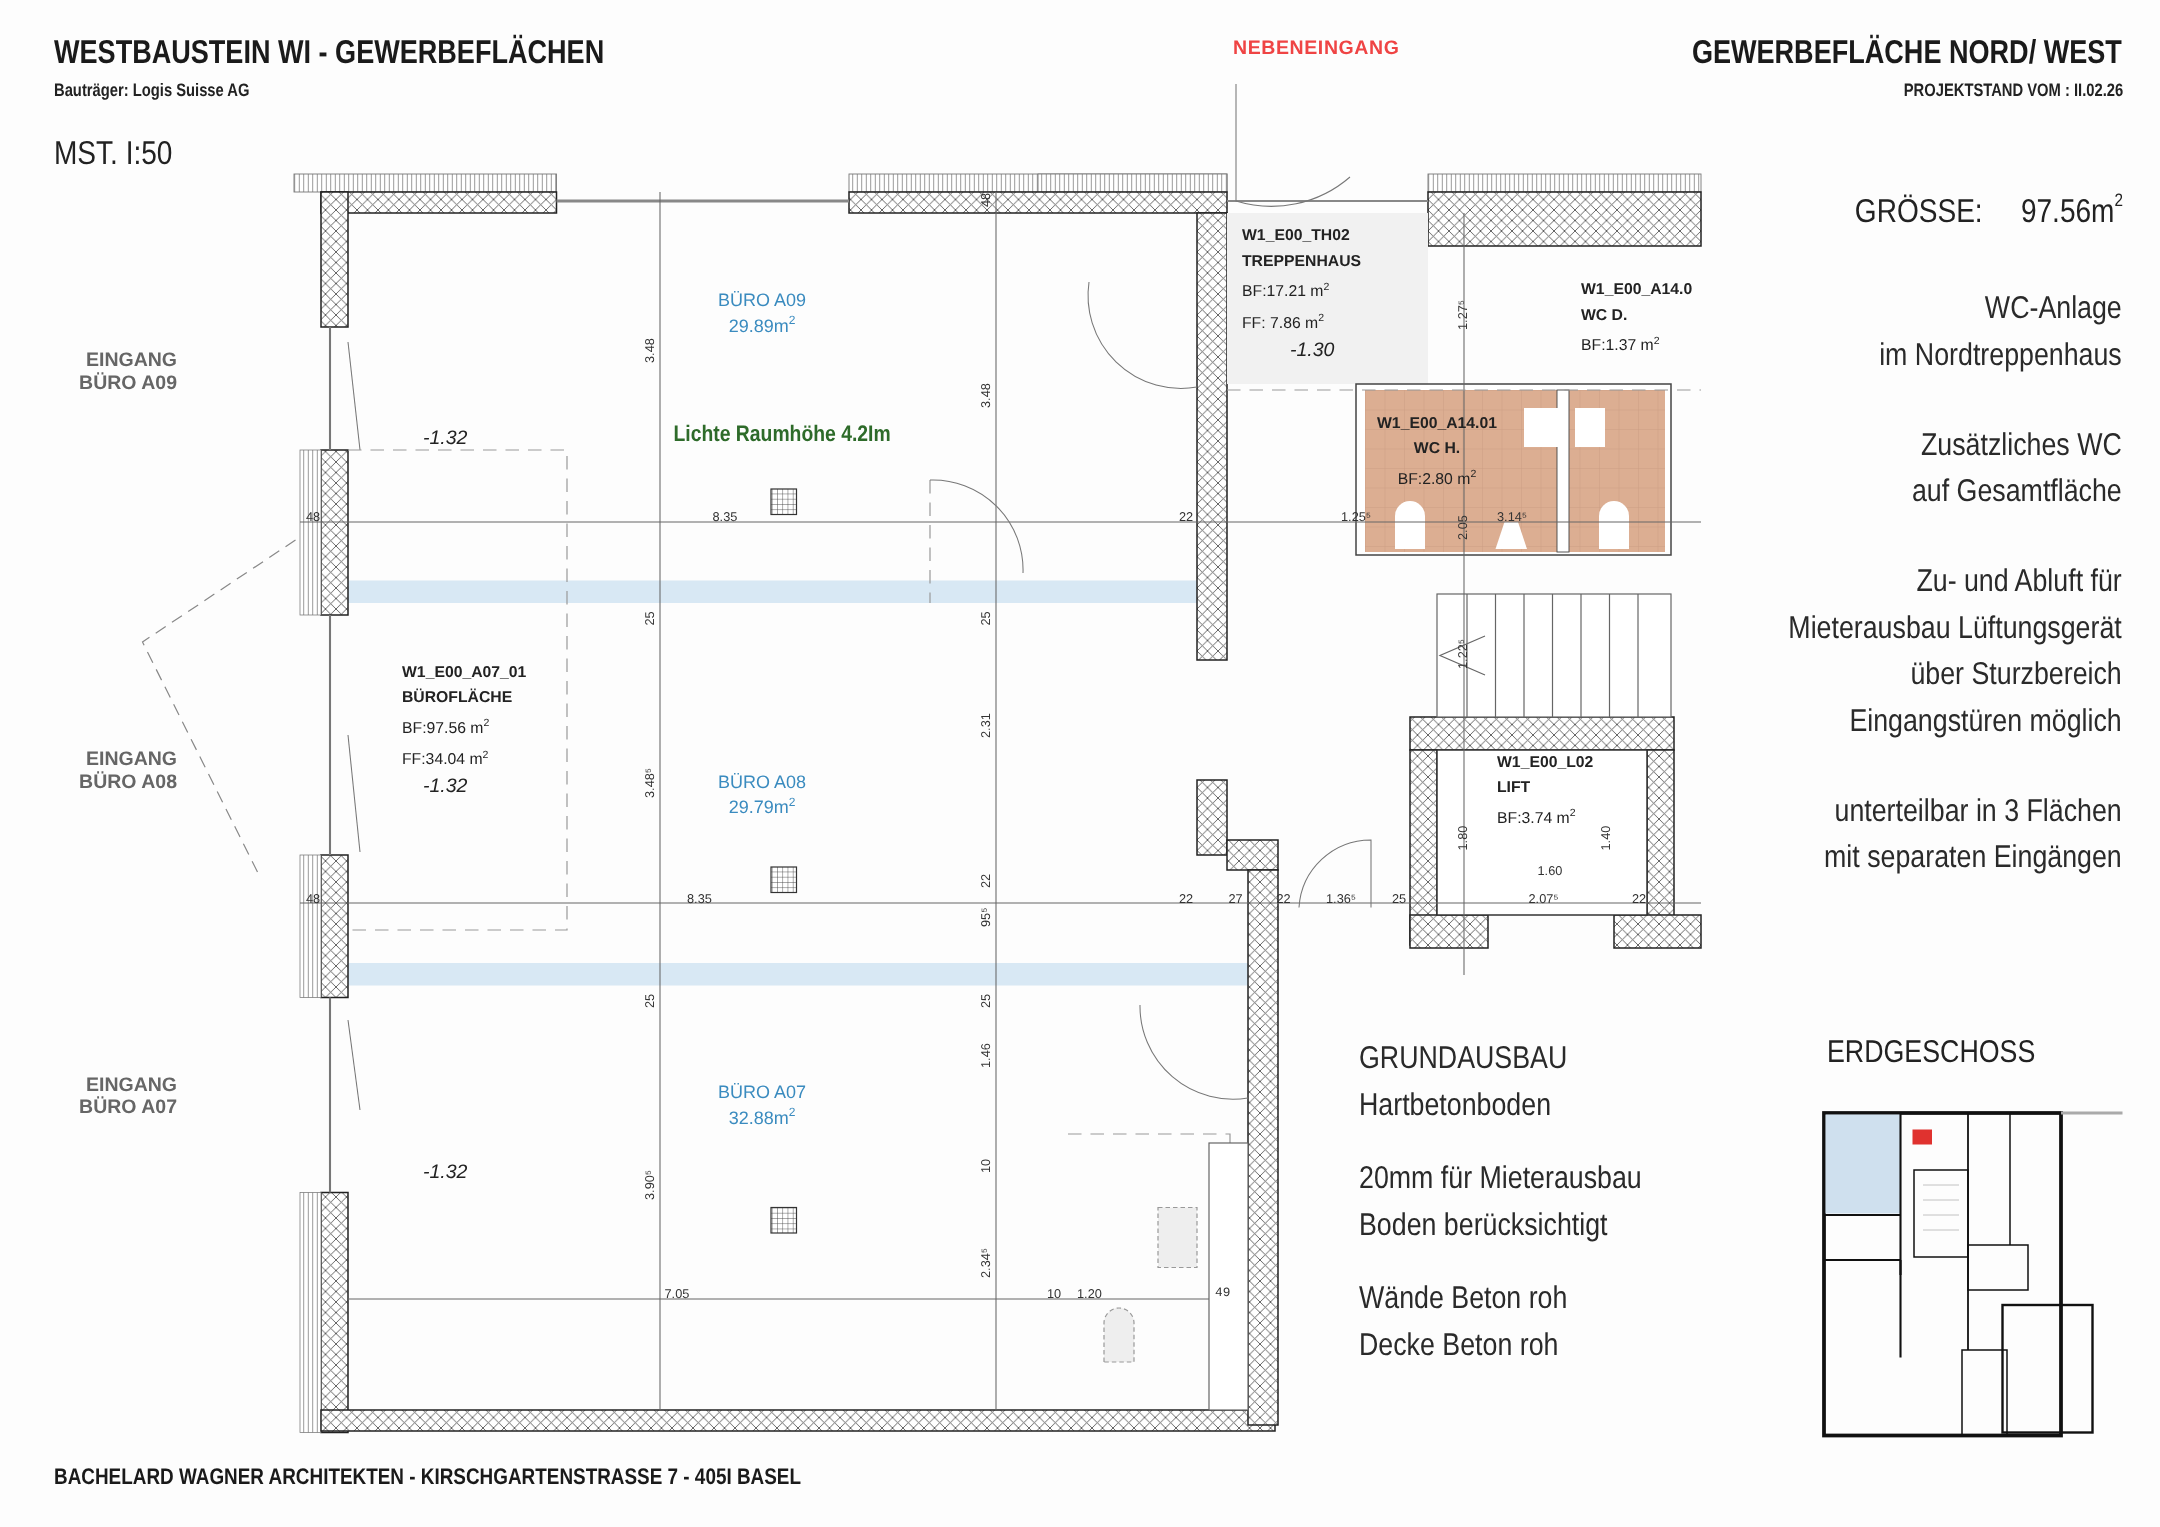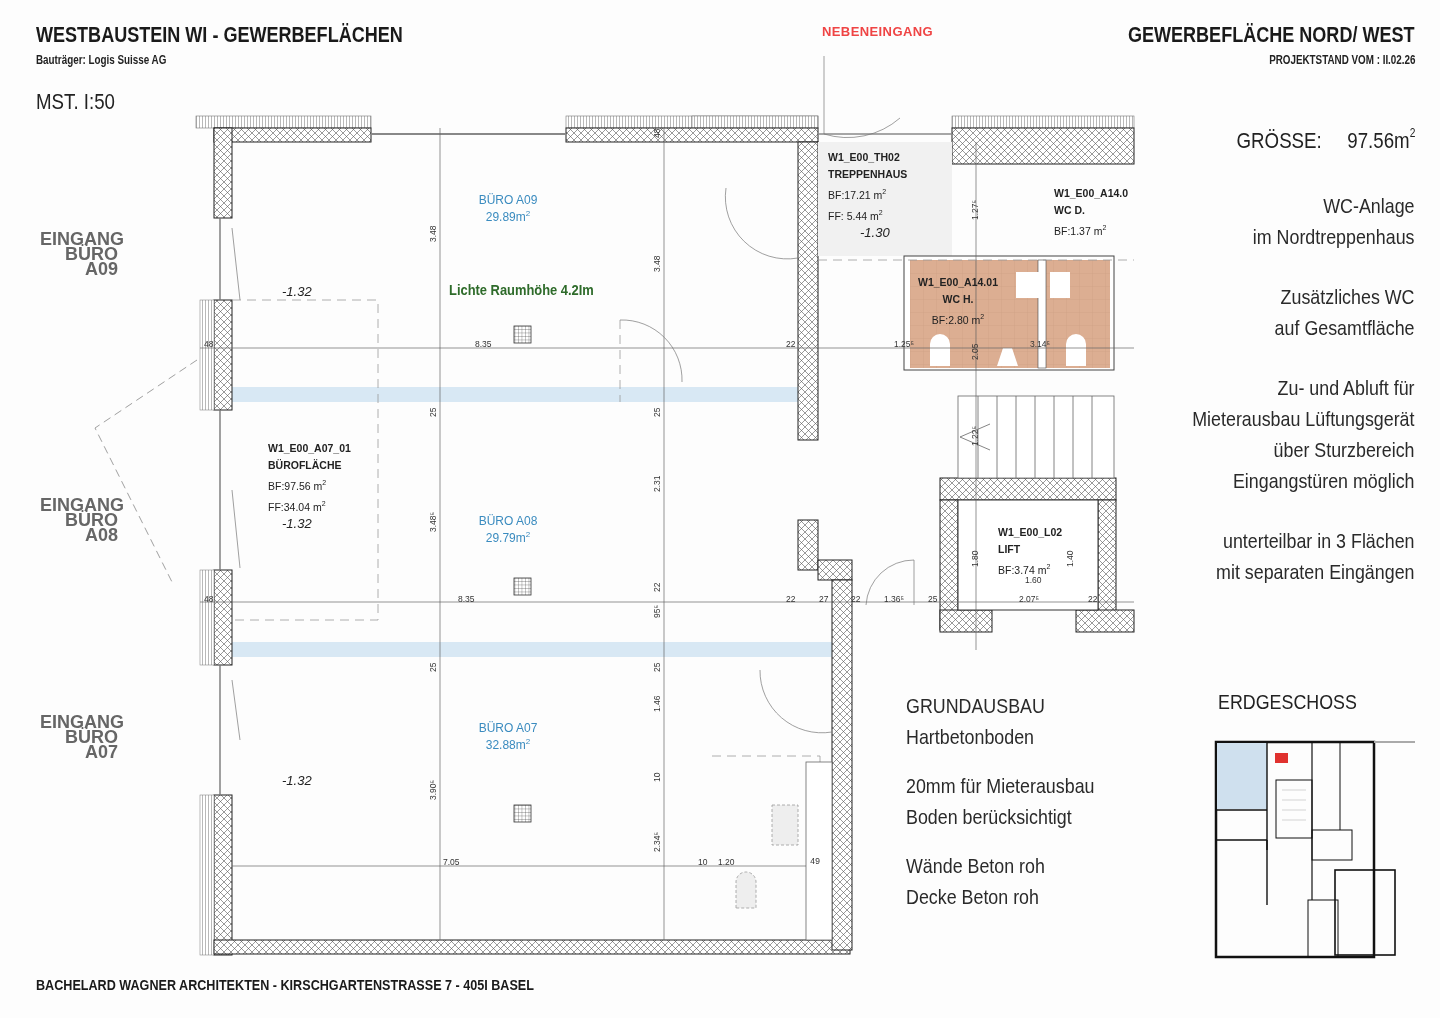--- a/index.html
+++ b/index.html
@@ -23,21 +23,21 @@
 
   .grund { left: 906px; top: 690px; font-size: 21px; line-height: 31px; transform: scaleX(0.85); transform-origin: left top; white-space: nowrap; color: #2a2a2a; }
   .grund .blk { margin-bottom: 18px; }
 
   .eg-title { left: 1218px; top: 690px; font-size: 21px; transform: scaleX(0.85); transform-origin: left top; white-space: nowrap; color: #222; }
 
   .footer { left: 36px; top: 976px; font-size: 15px; font-weight: bold; transform: scaleX(0.84); transform-origin: left top; white-space: nowrap; }
 
   .nebeneingang { left: 822px; top: 24px; font-size: 13px; font-weight: bold; color: #ef4444; letter-spacing: 0.4px; }
 
-  .eingang { font-size: 18px; font-weight: bold; color: #666; text-align: right; line-height: 15px; }
+  .eingang { font-size: 13px; font-weight: bold; color: #666; text-align: right; line-height: 15px; }
 
   
   .plan { position: absolute; left: 0; top: 0; width: 1440px; height: 1018px; }
 
   .room-label { font-size: 12px; color: #3a8bbf; text-align: center; line-height: 14px; }
   .room-label sup { font-size: 8px; }
   .info { font-size: 10.5px; color: #222; line-height: 17px; }
   .info b { font-weight: bold; }
   .info sup { font-size: 7px; }
   .level { font-size: 13px; font-style: italic; color: #222; }
@@ -293,37 +293,37 @@
   <div><b>BÜROFLÄCHE</b></div>
   <div><span>BF:97.56 m</span><sup>2</sup></div>
   <div><span>FF:34.04 m</span><sup>2</sup></div>
   <div class="level" style="padding-left:14px;">-1.32</div>
 </div>
 
 <div class="abs info" style="left:828px; top:149px;">
   <div><b>W1_E00_TH02</b></div>
   <div><b>TREPPENHAUS</b></div>
   <div><span>BF:17.21 m</span><sup>2</sup></div>
-  <div><span>FF:  5.44 m</span><sup>2</sup></div>
+  <div><span>FF:  7.86 m</span><sup>2</sup></div>
   <div class="level" style="padding-left:32px;">-1.30</div>
 </div>
 
 <div class="abs info" style="left:1054px; top:185px; width:80px; overflow:hidden; white-space:nowrap;">
   <div><b>W1_E00_A14.0</b></div>
   <div><b>WC D.</b></div>
   <div><span>BF:1.37 m</span><sup>2</sup></div>
 </div>
 
 <div class="abs info" style="left:918px; top:274px;text-align:center;">
   <div><b>W1_E00_A14.01</b></div>
   <div><b>WC H.</b></div>
   <div><span>BF:2.80 m</span><sup>2</sup></div>
 </div>
 
-<div class="abs info" style="left:998px; top:524px;">
+<div class="abs info" style="left:998px; top:500px;">
   <div><b>W1_E00_L02</b></div>
   <div><b>LIFT</b></div>
   <div><span>BF:3.74 m</span><sup>2</sup></div>
 </div>
 
 <div class="abs dim" style="left:475px; top:339px;">8.35</div>
 <div class="abs dim" style="left:458px; top:594px;">8.35</div>
 <div class="abs dim" style="left:443px; top:857px;">7.05</div>
 <div class="abs dimv" style="left:428px; top:242px;">3.48</div>
 <div class="abs dimv" style="left:652px; top:272px;">3.48</div>
@@ -340,21 +340,21 @@
 <div class="abs dimv" style="left:652px; top:618px;">95⁵</div>
 <div class="abs dim" style="left:786px; top:594px;">22</div>
 <div class="abs dim" style="left:819px; top:594px;">27</div>
 <div class="abs dim" style="left:851px; top:594px;">22</div>
 <div class="abs dim" style="left:884px; top:594px;">1.36⁵</div>
 <div class="abs dim" style="left:928px; top:594px;">25</div>
 <div class="abs dim" style="left:1019px; top:594px;">2.07⁵</div>
 <div class="abs dim" style="left:1088px; top:594px;">22</div>
 <div class="abs dim" style="left:786px; top:339px;">22</div>
 <div class="abs dim" style="left:894px; top:339px;">1.25⁵</div>
-<div class="abs dim" style="left:998px; top:339px;margin-left:32px;">3.14⁵</div>
+<div class="abs dim" style="left:998px; top:339px;">3.14⁵</div>
 <div class="abs dimv" style="left:970px; top:360px;">2.05</div>
 <div class="abs dimv" style="left:970px; top:220px;">1.27⁵</div>
 <div class="abs dimv" style="left:970px; top:446px;">1.22⁵</div>
 <div class="abs dimv" style="left:970px; top:567px;">1.80</div>
 <div class="abs dimv" style="left:1065px; top:567px;">1.40</div>
 <div class="abs dim" style="left:1025px; top:575px;">1.60</div>
 <div class="abs dimv" style="left:652px; top:782px;">10</div>
 <div class="abs dim" style="left:698px; top:857px;">10</div>
 <div class="abs dim" style="left:718px; top:857px;">1.20</div>
 <div class="abs dim" style="left:810px; top:857px;font-family:Liberation Mono, monospace;">49</div>

